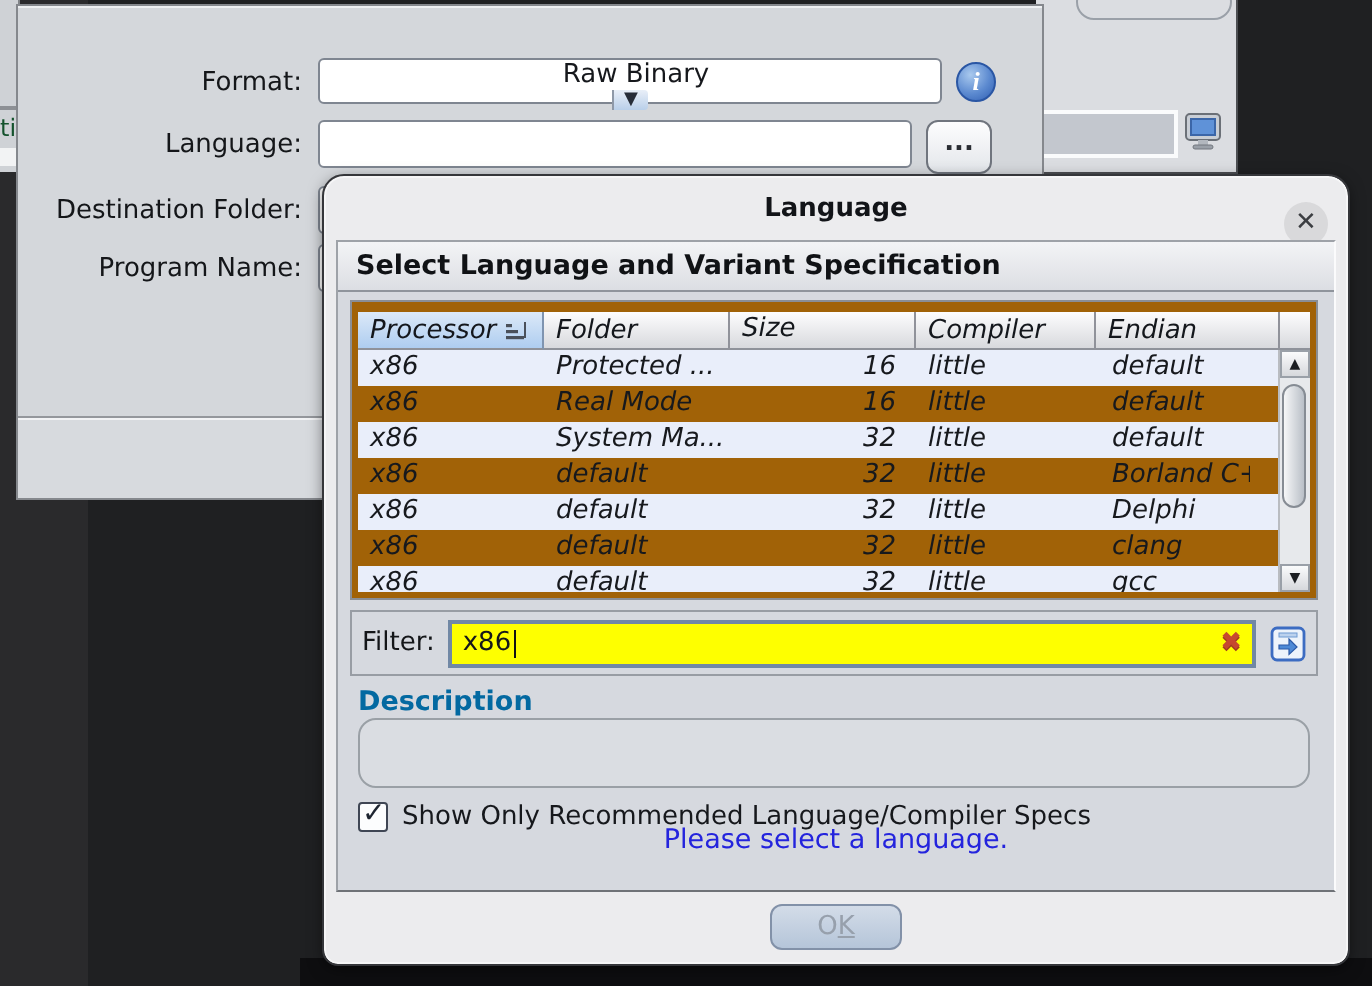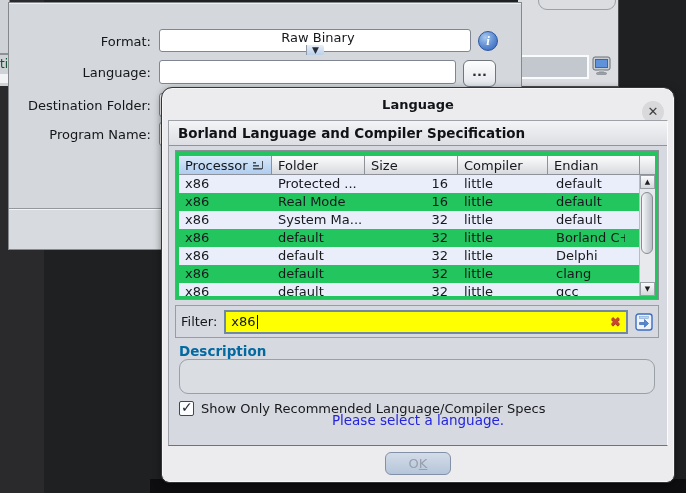--- a/index.html
+++ b/index.html
@@ -53,22 +53,22 @@
     color:#3c3e42;text-align:center;line-height:22px;font-size:13px;}
 
   #lang-content{position:absolute;left:5px;top:31px;width:498px;height:324px;background:#d6d9df;
     border-top:1px solid #9ea2a8;border-left:1px solid #9ea2a8;border-right:1px solid #fbfbfc;border-bottom:1px solid #6f7277;
     box-sizing:content-box;}
   #section-header{position:absolute;left:0;top:0;width:100%;height:25px;
     background:linear-gradient(#f3f4f6,#dcdee3);border-bottom:1px solid #8f949c;
     font-weight:bold;font-size:13.5px;line-height:25px;box-sizing:border-box;padding-left:9px;color:#101215;}
 
   
-  #table-panel{position:absolute;left:6px;top:29px;width:484px;height:150px;background:#22c55e;
-    border:1px solid #8a8e95;box-sizing:border-box;padding:5px 3px 3px 3px;}
+  #table-panel{position:absolute;left:6px;top:29px;width:484px;height:150px;background:#a16207;
+    border:1px solid #8a8e95;box-sizing:border-box;padding:5px 3px 3px 3px;font-style:italic;}
   #grid{position:relative;width:476px;height:140px;overflow:hidden;}
   .hrow{display:flex;height:19px;}
   .th{height:19px;line-height:19px;background:linear-gradient(#fdfdfe,#d8d9dd);
     border-right:1px solid #90929a;border-bottom:1px solid #8f929a;box-sizing:border-box;
     padding-left:6px;font-size:13px;color:#14171c;white-space:nowrap;overflow:hidden;display:flex;align-items:center;gap:4px;}
   .th.sorted{background:linear-gradient(#dcE9f8,#aecdf0);border-right:1px solid #7f94b0;}
   .th.filler{padding:0;border-right:none;}
   .trow{display:flex;height:18px;line-height:18px;}
   .trow.alt{background:#e9eefa;}
   .td{box-sizing:border-box;padding-left:6px;white-space:nowrap;overflow:hidden;font-size:13px;color:#17191d;}
@@ -153,38 +153,38 @@
   <div class="text-field" id="prog-field" style="left:150px;top:119px;"></div>
 
   <div id="import-footer"></div>
 </div>
 
 <div class="abs" id="lang-dlg">
   <div id="lang-title">Language</div>
   <div id="lang-close">✕</div>
 
   <div id="lang-content">
-    <div id="section-header">Borland Language and Compiler Specification</div>
+    <div id="section-header">Select Language and Variant Specification</div>
 
     <div id="table-panel">
       <div id="grid">
         <div class="hrow" id="header-row">
             <div class="th sorted" style="width: 93px;">
               <span>Processor</span>
               <svg class="sort-icon" width="12" height="11">
                 <rect x="1" y="8" width="9" height="1.6" fill="#4a505a"></rect>
                 <rect x="1" y="5" width="6" height="1.6" fill="#4a505a"></rect>
                 <rect x="1" y="2" width="3" height="1.6" fill="#4a505a"></rect>
                 <path d="M10.5 1 L10.5 9" stroke="#4a505a" stroke-width="1"></path>
               </svg>
             </div>
             <div class="th" style="width: 93px;">
               <span>Folder</span>
             </div>
-            <div class="th" style="width: 93px;">
+            <div class="th" style="width: 93px; align-items: flex-end;">
               <span>Size</span>
             </div>
             <div class="th" style="width: 90px;">
               <span>Compiler</span>
             </div>
             <div class="th" style="width: 92px;">
               <span>Endian</span>
             </div>
             <div class="th filler" style="width: 15px;"></div>
           </div>

